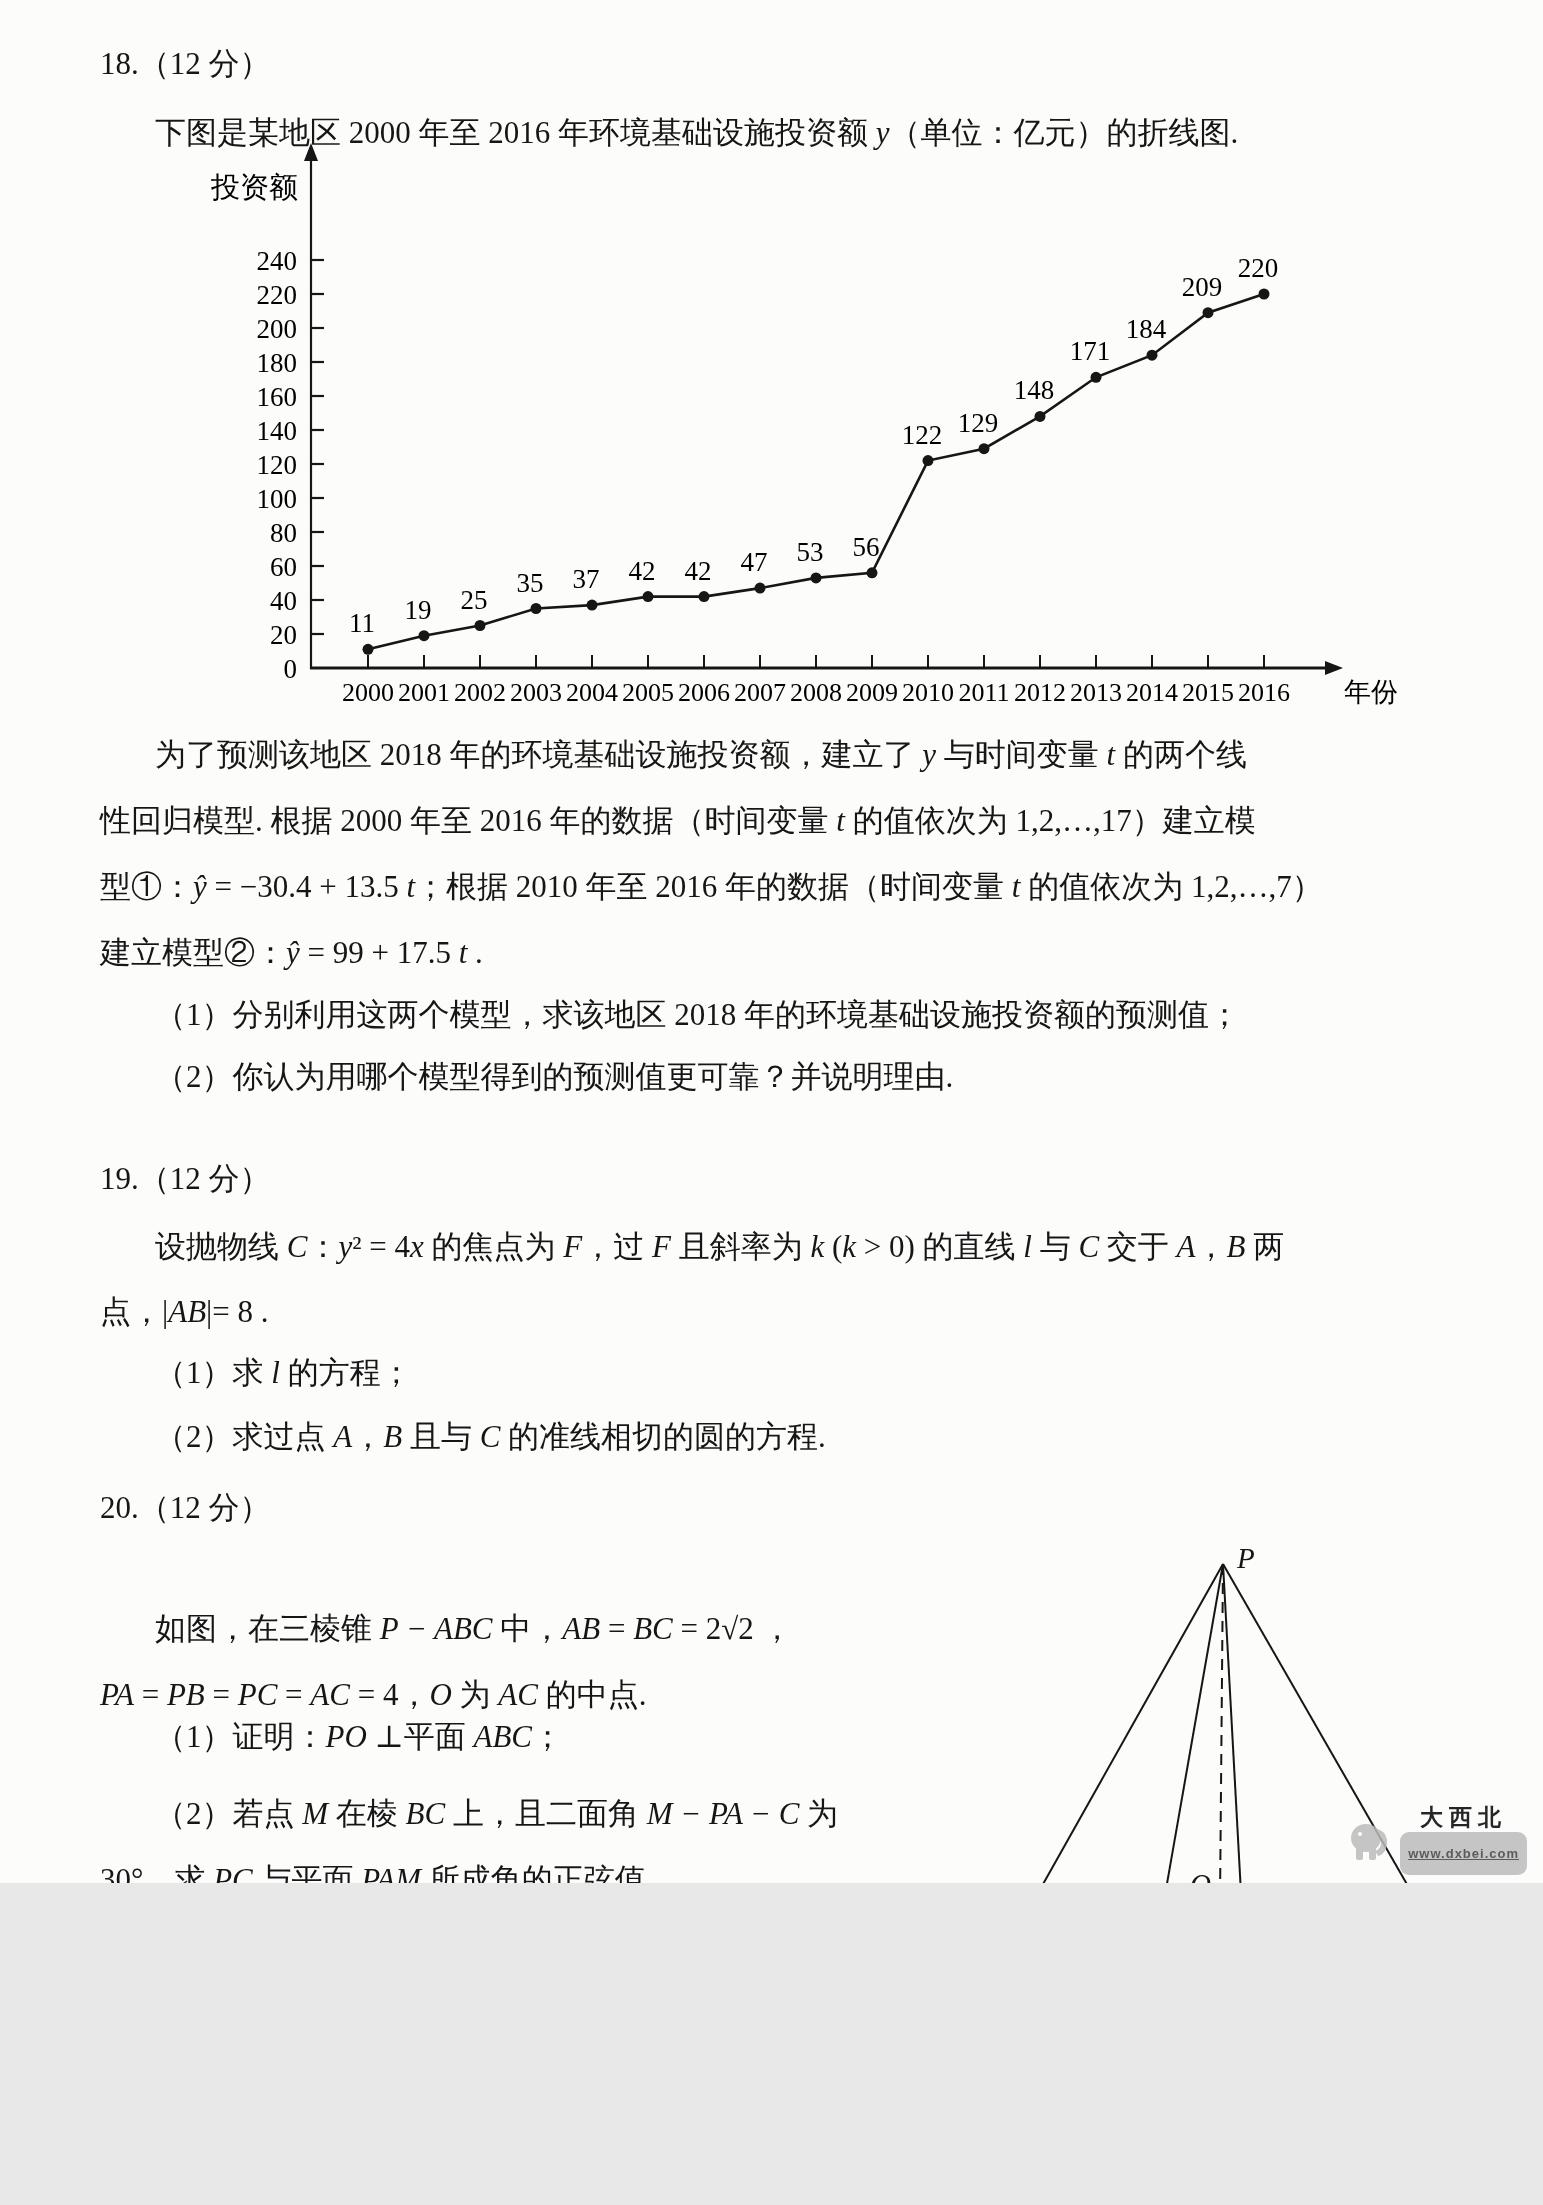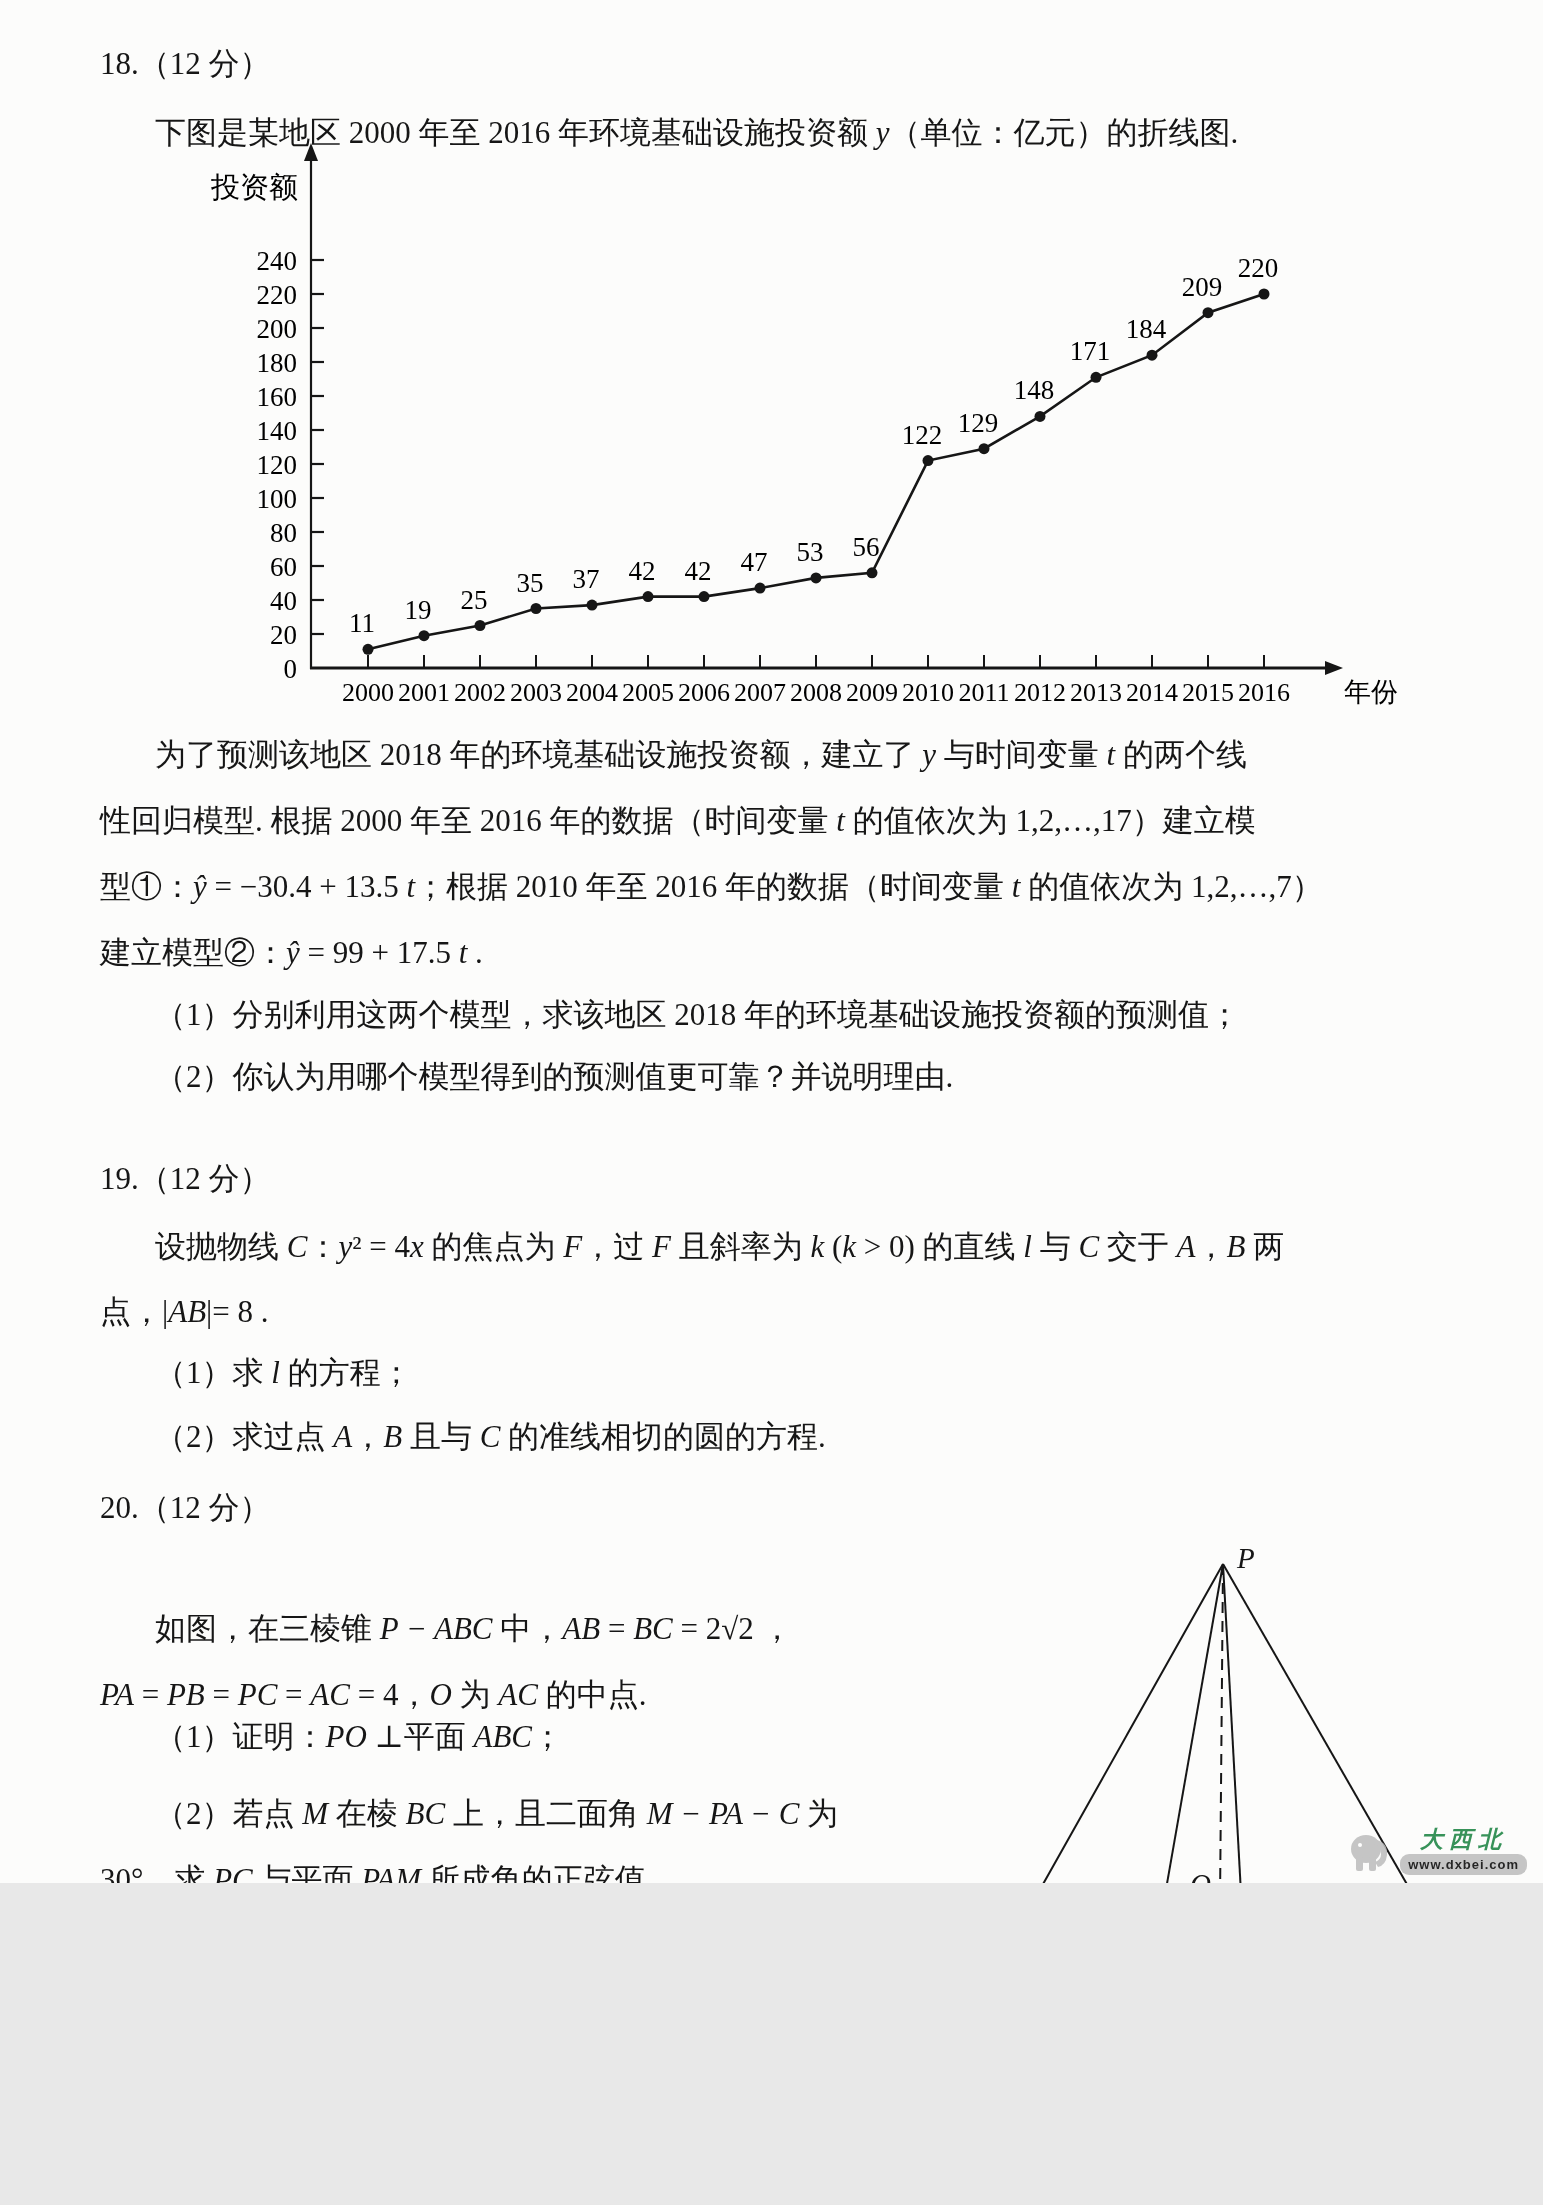--- a/index.html
+++ b/index.html
@@ -27,28 +27,29 @@
     font-family:"Liberation Serif","DejaVu Serif",serif;
     fill:#161616;
   }
   .footer{font-size:32px;letter-spacing:2px;}
   .watermark{
     position:absolute;right:16px;bottom:8px;
     display:flex;align-items:center;gap:7px;opacity:.85;
   }
   .wm-right{display:flex;flex-direction:column;align-items:center;gap:2px;}
   .wm-brand{
-    font-size:23px;font-weight:bold;font-style:italic;
-    color:#15803d;letter-spacing:6px;line-height:24px;
+    font-size:23px;font-weight:bold;
+    color:#000000;letter-spacing:6px;line-height:24px;
   }
   .wm-site{
-    font-size:13px;font-weight:bold;color:#000000;
-    background:#bcbcbc;padding:2px 8px;border-radius:9px;
+    font-size:13px;font-weight:bold;color:#404040;
+    background:#bcbcbc;padding:13px 8px;border-radius:9px;
     letter-spacing:1px;line-height:17px;
     font-family:"Liberation Sans","DejaVu Sans",sans-serif;
+    text-decoration:underline;
   }
 </style>
 </head>
 <body>
 
 <div class="page">
 
   <div class="line" style="top:42px">18.（12 分）</div>
   <div class="line ind" style="top:111px"><span>下图是某地区 2000 年至 2016 年环境基础设施投资额 </span><span class="mi">y</span><span>（单位：亿元）的折线图.</span></div>
 

